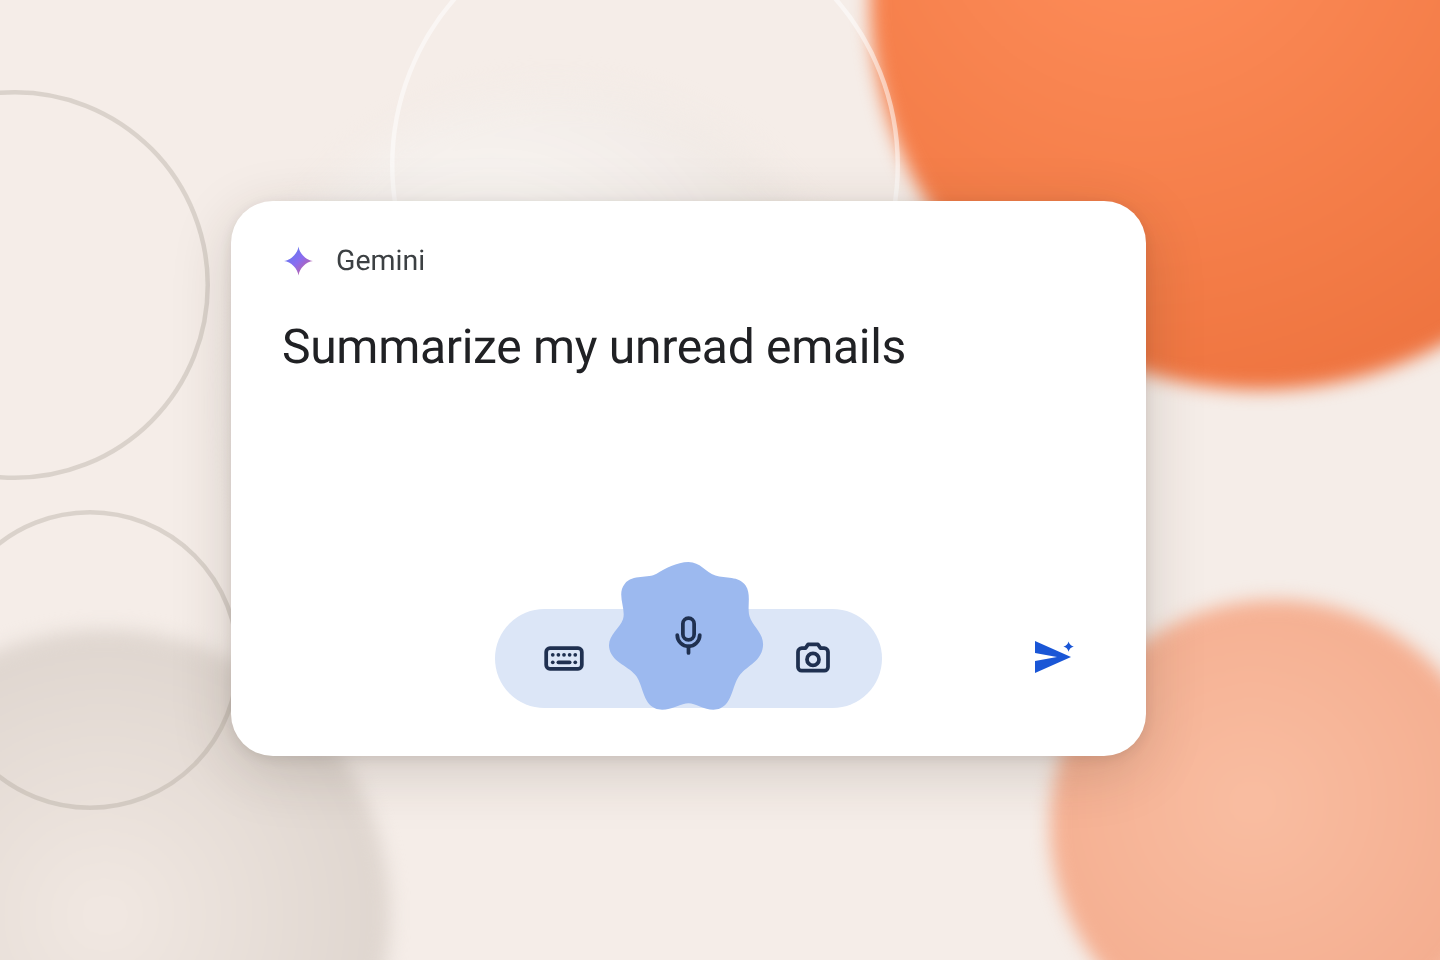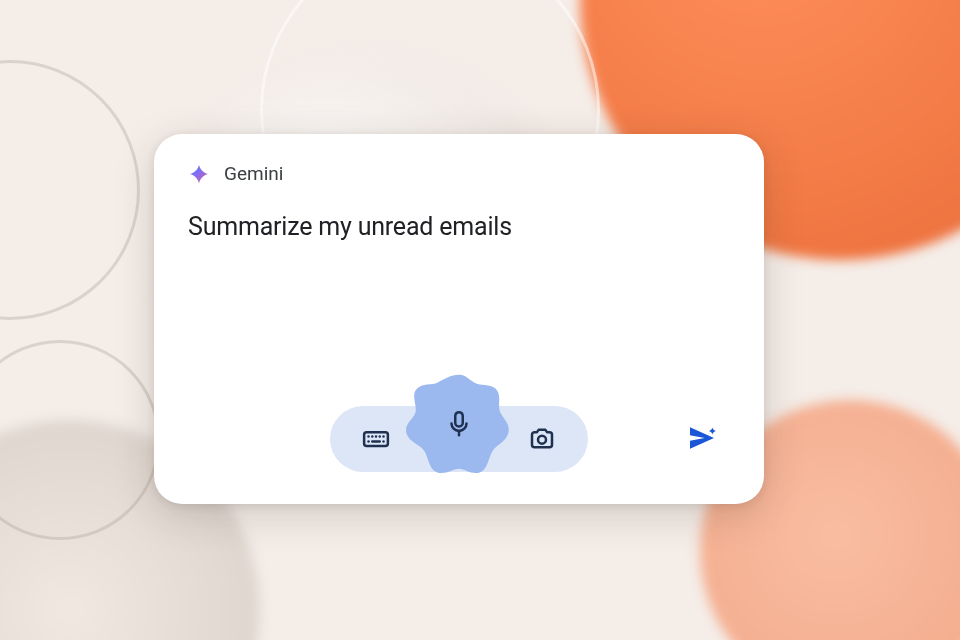--- a/index.html
+++ b/index.html
@@ -41,21 +41,21 @@
     margin-bottom: 26px;
   }
   .spark-icon { width: 22px; height: 22px; display: block; }
   .brand {
     font-size: 19px;
     color: #3c4043;
     font-weight: 400;
   }
   
   .prompt {
-    font-size: 25px;
+    font-size: 32px;
     line-height: 1.25;
     color: #202124;
     font-weight: 400;
     letter-spacing: -0.2px;
   }
   
   .footer {
     margin-top: auto;
     position: relative;
     height: 110px;

